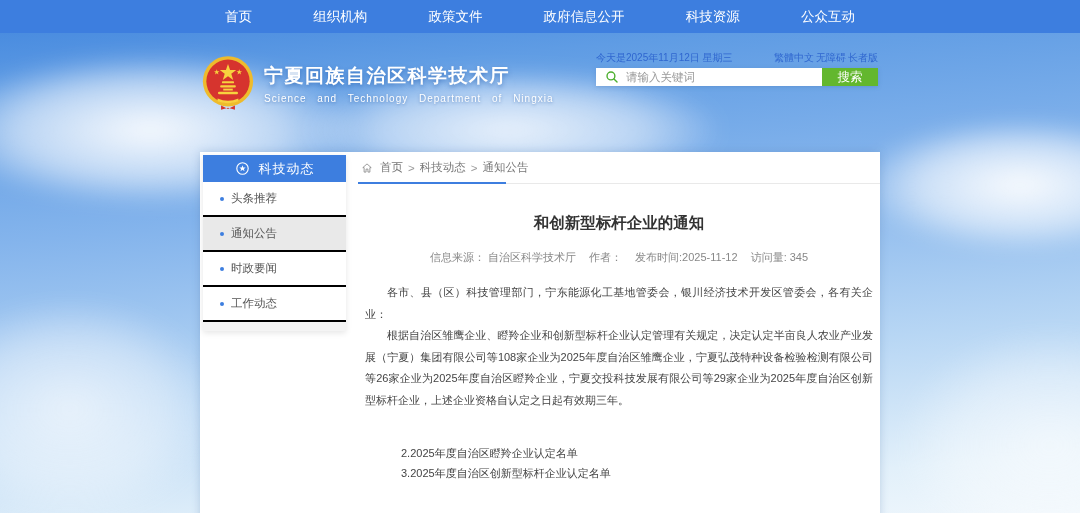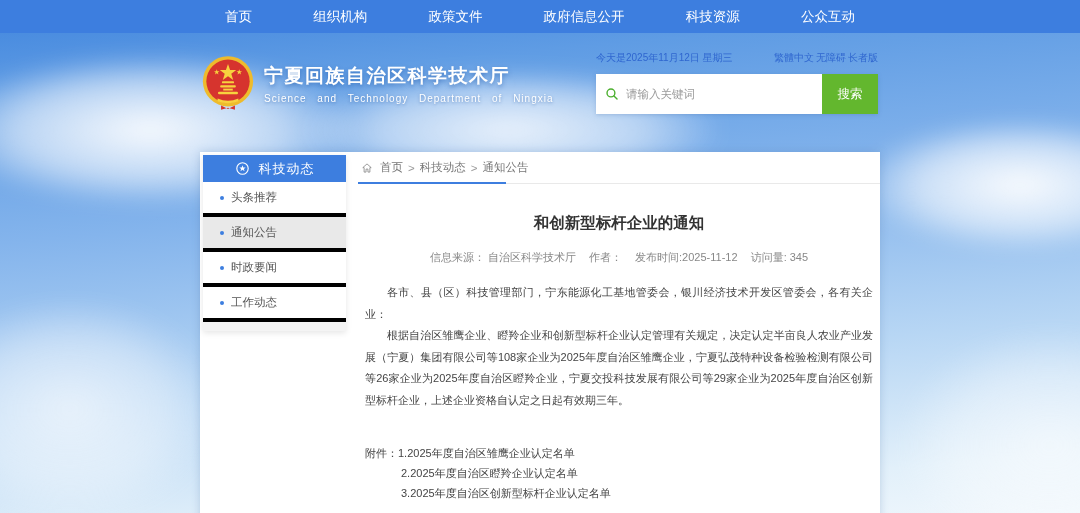--- a/index.html
+++ b/index.html
@@ -29,41 +29,41 @@
   .emblem { width:52px; height:56px; flex:0 0 auto; }
   .brand-text { margin-left:10px; color:#fff; }
   .brand-cn { font-size:19px; font-weight:700; letter-spacing:1.5px;
               text-shadow:0 2px 4px rgba(25,80,160,.5); }
   .brand-en { margin-top:4px; font-size:10px; letter-spacing:1px; word-spacing:7px;
               text-shadow:0 1px 3px rgba(25,80,160,.5); white-space:nowrap;text-align:center; }
   .header-right { position:absolute; right:2px; top:18px; width:282px; }
   .top-links { display:flex; align-items:center; font-size:10px; color:#2f66cf; white-space:nowrap; }
   .top-links .date { margin-right:auto; }
   .top-links .tl { margin-left:2px; cursor:pointer; }
-  .search-bar { margin-top:9px; display:flex; height:40px; box-shadow:0 1px 4px rgba(60,100,160,.25); }
+  .search-bar { margin-top:3px; display:flex; height:18px; box-shadow:0 1px 4px rgba(60,100,160,.25); }
   .search-box { flex:1; background:#fff; display:flex; align-items:center; padding:0 9px; }
   .search-box svg { flex:0 0 auto; margin-right:7px; }
   .search-box input { border:none; outline:none; flex:1; font-size:11.5px; color:#333;
                       font-family:inherit; background:transparent; }
   .search-box input::placeholder { color:#9a9a9a; }
   .search-btn { width:56px; background:#63b72e; color:#fff; border:none; font-size:12.5px;
                 cursor:pointer; font-family:inherit; }
 
   
   .main-panel { position:absolute; top:152px; left:200px; width:680px; height:373px;
                 background:#fff; box-shadow:0 0 8px rgba(90,130,180,.3); z-index:3; }
 
   
   .sidebar { position:absolute; left:3px; top:3px; width:143px;
              box-shadow:0 2px 6px rgba(0,0,0,.10); background:#fff; }
   .sidebar-header { height:27px; background:#3d7edf; color:#fff; display:flex; align-items:center;
                     justify-content:center; font-size:13px; letter-spacing:1px; }
   .sidebar-header svg { margin-right:9px; }
   .side-item { height:35px; display:flex; align-items:center; padding-left:17px; font-size:11.5px;
-               color:#555; border-bottom:4px solid #000000; cursor:pointer; background:#fff; }
+               color:#555; border-bottom:2px solid #000000; cursor:pointer; background:#fff; }
   .side-item.active { background:#e9e9e9; }
   .bullet { width:4px; height:4px; border-radius:50%; background:#3d7edf; margin-right:7px; flex:0 0 auto; }
   .sidebar-footer { height:9px; background:#f4f4f4; }
 
   
   .content { position:absolute; left:158px; top:0; width:522px; height:100%; }
   .breadcrumb { height:32px; display:flex; align-items:center; font-size:11.5px; color:#777;
                 border-bottom:1px solid #e9e9e9; position:relative; gap:5px; padding-left:3px; }
   .breadcrumb svg { margin-right:2px; }
   .bc-link { cursor:pointer; }
@@ -194,24 +194,20 @@
           <span>信息来源： 自治区科学技术厅</span>
           <span>作者：</span>
           <span>发布时间:2025-11-12</span>
           <span>访问量: 345</span>
         </div>
         <div class="body-text">
           <p>各市、县（区）科技管理部门，宁东能源化工基地管委会，银川经济技术开发区管委会，各有关企业：</p>
           <p>根据自治区雏鹰企业、瞪羚企业和创新型标杆企业认定管理有关规定，决定认定半亩良人农业产业发展（宁夏）集团有限公司等108家企业为2025年度自治区雏鹰企业，宁夏弘茂特种设备检验检测有限公司等26家企业为2025年度自治区瞪羚企业，宁夏交投科技发展有限公司等29家企业为2025年度自治区创新型标杆企业，上述企业资格自认定之日起有效期三年。</p>
         </div>
         <div class="attachments">
-          <div class="att-row">
-            <span class="att-label">附件：</span>
-            <span class="att-item">1.2025年度自治区雏鹰企业认定名单</span>
-          </div>
           <div class="att-row att-indent">
             <span class="att-item">2.2025年度自治区瞪羚企业认定名单</span>
           </div>
           <div class="att-row att-indent">
             <span class="att-item">3.2025年度自治区创新型标杆企业认定名单</span>
           </div>
         </div>
       </div>
     </div>
 

